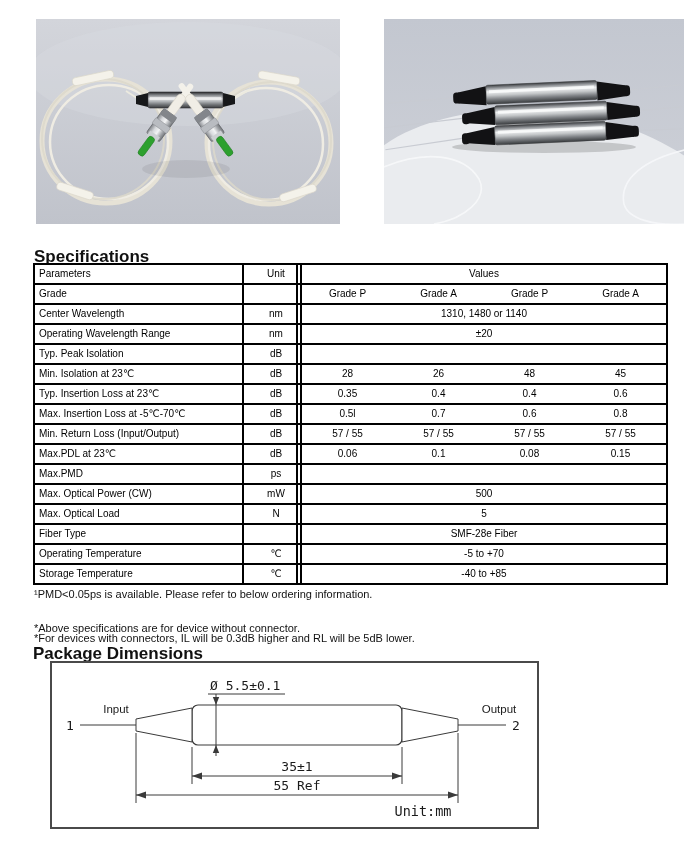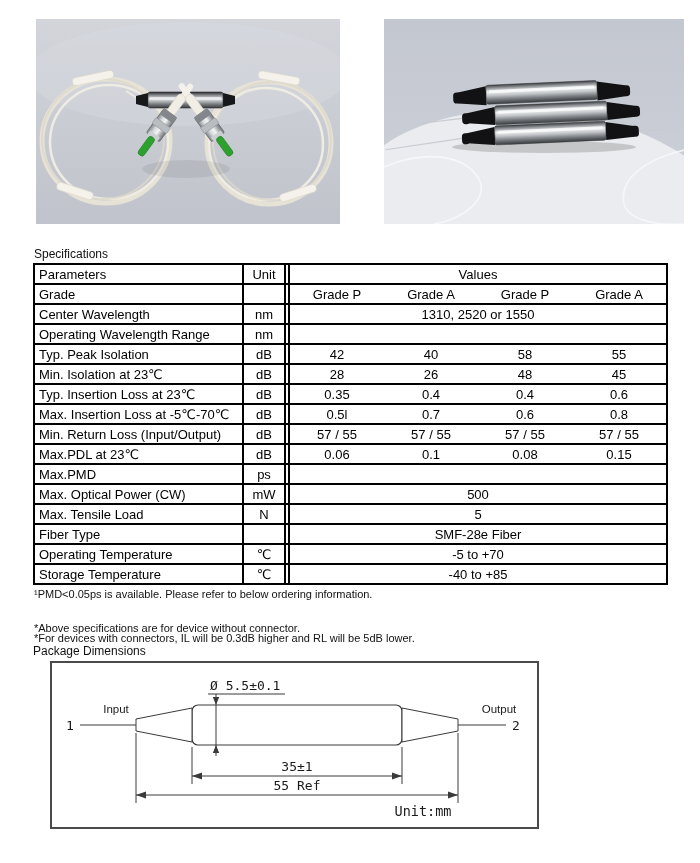--- a/index.html
+++ b/index.html
@@ -7,36 +7,36 @@
     width:700px;height:863px;background:#ffffff;position:relative;
     font-family:"Liberation Sans","DejaVu Sans",sans-serif;color:#000;
     overflow:hidden;
   }
   .abs{position:absolute;}
   
   #photo-left{left:36px;top:19px;width:304px;height:205px;}
   #photo-right{left:384px;top:19px;width:300px;height:205px;}
   #photo-left svg,#photo-right svg{display:block;width:100%;height:100%;}
   
-  .sec-heading{font-size:12px;font-weight:normal;color:#111;}
+  .sec-heading{font-size:17px;font-weight:bold;color:#111;}
   #spec-heading{left:34px;top:247px;}
   #pkg-heading{left:33px;top:644px;}
   
   #spec-table{
     left:33px;top:263px;width:635px;height:322px;
     border:2px solid #000;box-sizing:border-box;
     display:flex;flex-direction:column;background:#fff;
-    font-size:13px;line-height:1;
+    font-size:10px;line-height:1;
   }
   .srow{flex:1;display:flex;border-top:2px solid #000;box-sizing:border-box;min-height:0;}
   .srow:first-child{border-top:none;}
   .c-param{width:209px;flex:none;border-right:2px solid #000;box-sizing:border-box;
     display:flex;align-items:center;padding-left:4px;white-space:nowrap;overflow:hidden;}
   .c-unit{width:46px;flex:none;border-right:6px double #000;box-sizing:border-box;
-    display:flex;align-items:center;justify-content:center;}
+    display:flex;align-items:center;justify-content:center;margin-left:12px;}
   .c-values{flex:1;display:flex;min-width:0;}
   .vcell{flex:1;display:flex;align-items:center;justify-content:center;white-space:nowrap;}
   
   .note{left:34px;font-size:11px;color:#111;white-space:nowrap;}
   #note-0{top:588px;}
   #note-1{top:610px;margin-top:12px;}
   #note-2{top:632px;}
   
   #pkg-box{left:50px;top:661px;width:489px;height:168px;border:2px solid #4a4a4a;
     box-sizing:border-box;background:#fff;}
@@ -203,36 +203,33 @@
         <div class="vcell">Grade P</div>
         <div class="vcell">Grade A</div>
         <div class="vcell">Grade P</div>
         <div class="vcell">Grade A</div>
       </div>
     </div>
     <div class="srow">
       <div class="c-param">Center Wavelength</div>
       <div class="c-unit">nm</div>
       <div class="c-values">
-        <div class="vcell">1310, 2520 or 1550</div>
+        <div class="vcell">1310, 1480 or 1140</div>
       </div>
     </div>
     <div class="srow">
       <div class="c-param">Operating Wavelength Range</div>
       <div class="c-unit">nm</div>
+      <div class="c-values">
+        <div class="vcell">±20</div>
+      </div>
     </div>
     <div class="srow">
       <div class="c-param">Typ. Peak Isolation</div>
       <div class="c-unit">dB</div>
-      <div class="c-values">
-        <div class="vcell">42</div>
-        <div class="vcell">40</div>
-        <div class="vcell">58</div>
-        <div class="vcell">55</div>
-      </div>
     </div>
     <div class="srow">
       <div class="c-param">Min. Isolation at 23℃</div>
       <div class="c-unit">dB</div>
       <div class="c-values">
         <div class="vcell">28</div>
         <div class="vcell">26</div>
         <div class="vcell">48</div>
         <div class="vcell">45</div>
       </div>
@@ -282,21 +279,21 @@
       <div class="c-unit">ps</div>
     </div>
     <div class="srow">
       <div class="c-param">Max. Optical Power (CW)</div>
       <div class="c-unit">mW</div>
       <div class="c-values">
         <div class="vcell">500</div>
       </div>
     </div>
     <div class="srow">
-      <div class="c-param">Max. Tensile Load</div>
+      <div class="c-param">Max. Optical Load</div>
       <div class="c-unit">N</div>
       <div class="c-values">
         <div class="vcell">5</div>
       </div>
     </div>
     <div class="srow">
       <div class="c-param">Fiber Type</div>
       <div class="c-unit"></div>
       <div class="c-values">
         <div class="vcell">SMF-28e Fiber</div>

